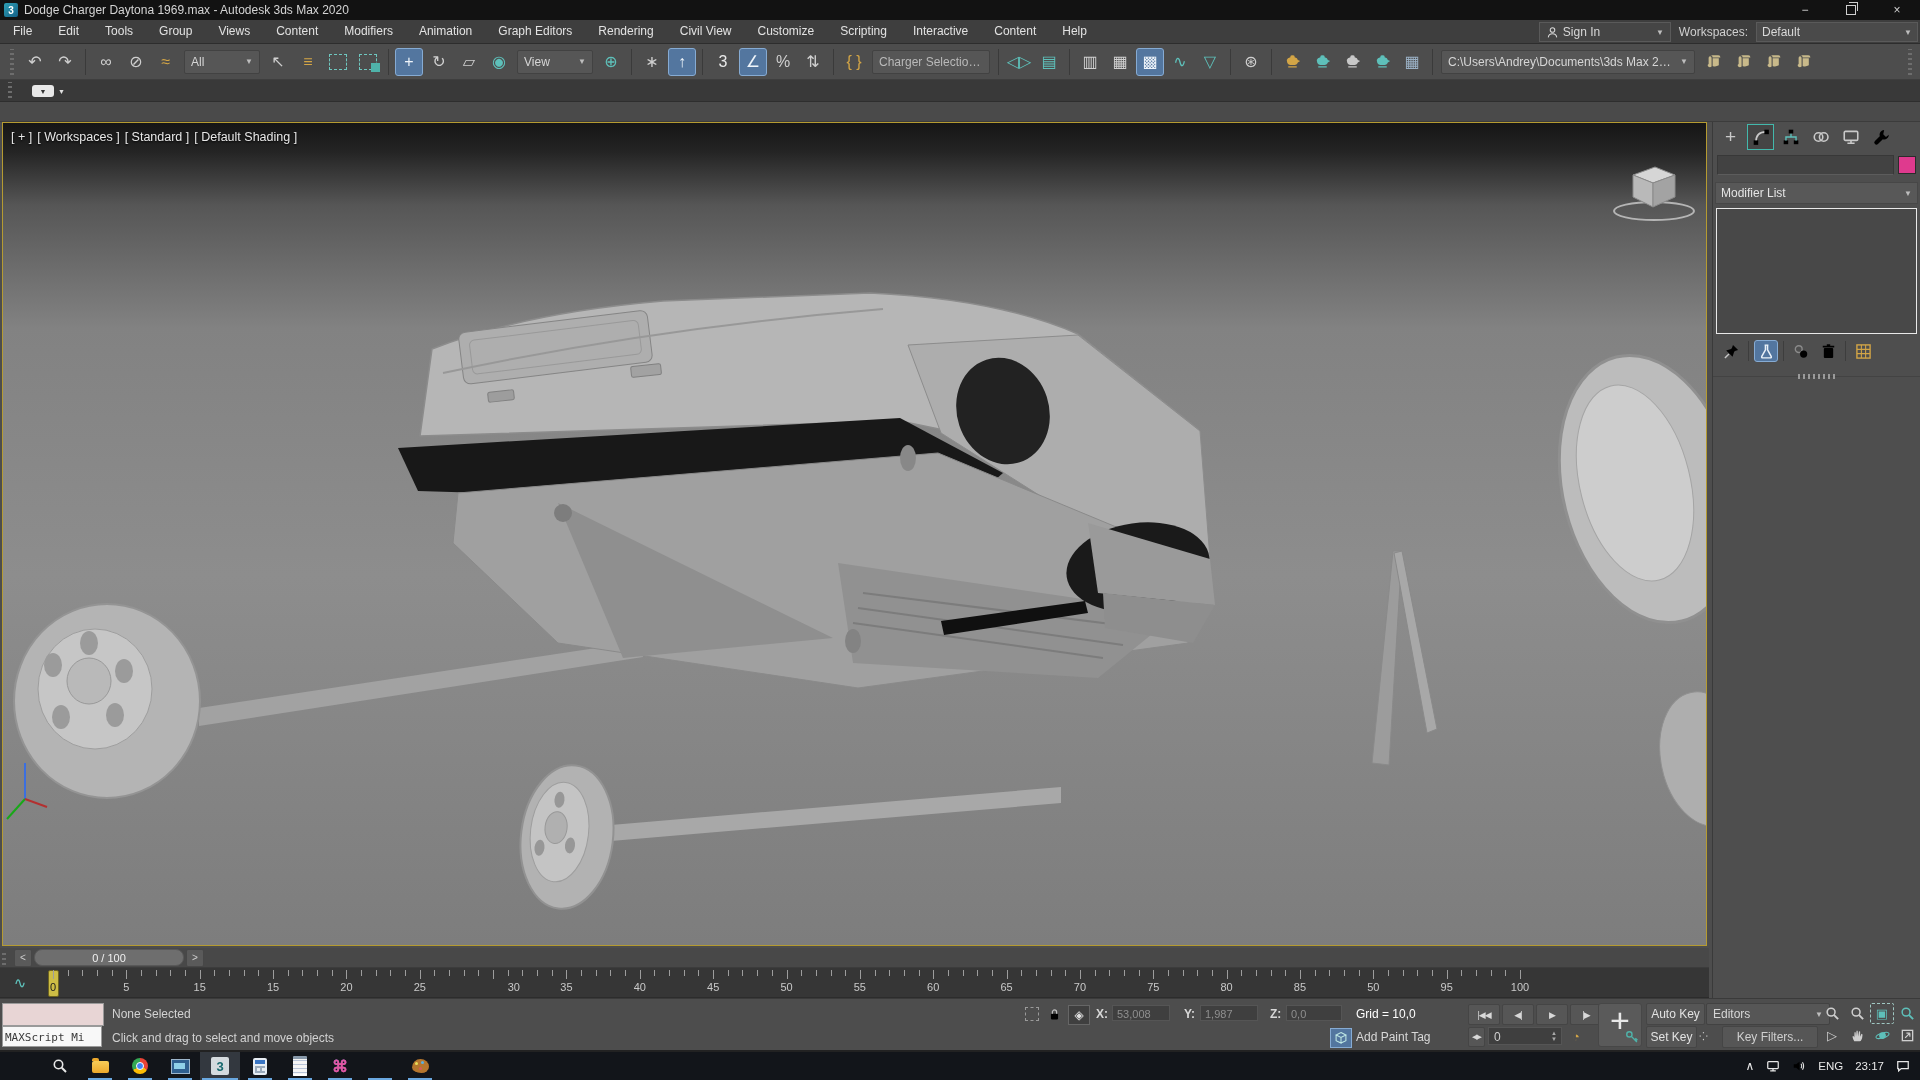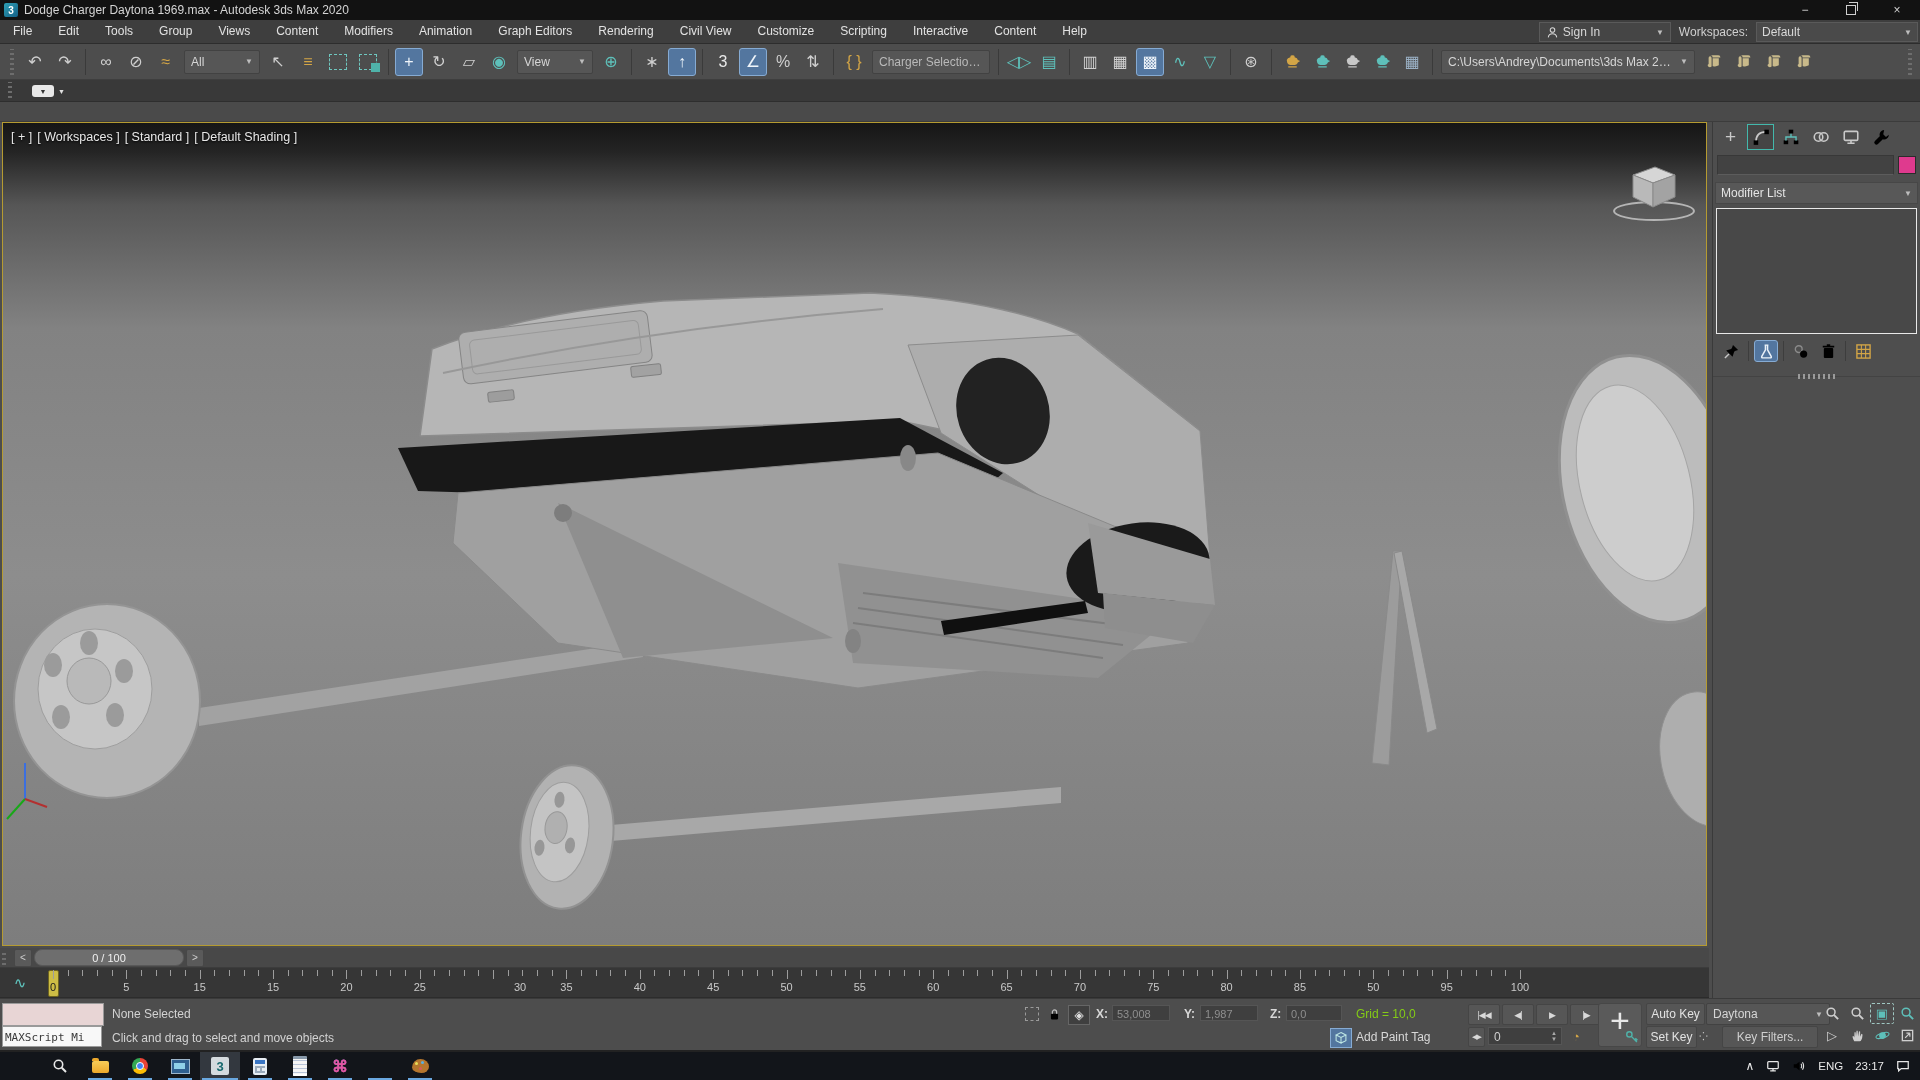--- a/index.html
+++ b/index.html
@@ -91,21 +91,21 @@
   #statusbar{left:0;top:998px;width:1920px;height:52px;background:#4d4d4d;border-top:1px solid #3a3a3a;box-sizing:border-box;}
   #mxs-pink{position:absolute;left:2px;top:4px;width:100px;height:21px;background:#e8d5d5;border:1px solid #9a9a9a;}
   #mxs-white{position:absolute;left:2px;top:27px;width:100px;height:21px;background:#f8f8f8;border:1px solid #9a9a9a;
     font-family:"DejaVu Sans Mono",monospace;font-size:11px;color:#3a3a3a;line-height:21px;padding-left:2px;overflow:hidden;white-space:nowrap;box-sizing:border-box;}
   #status-sel{position:absolute;left:112px;top:8px;color:#d2d2d2;}
   #status-prompt{position:absolute;left:112px;top:32px;color:#d2d2d2;}
   .sticon{position:absolute;width:20px;height:18px;display:flex;align-items:center;justify-content:center;color:#bdbdbd;}
   .coordlbl{position:absolute;top:8px;color:#d8d8d8;font-weight:bold;}
   .coordfld{position:absolute;top:6px;height:16px;background:#3f3f3f;border:1px solid #555;color:#8f8f8f;
     font-size:11px;line-height:16px;padding-left:4px;box-sizing:border-box;}
-  #grid-label{position:absolute;left:1356px;top:8px;color:#84cc16;}
+  #grid-label{position:absolute;left:1356px;top:8px;color:#ffffff;}
   #timetag-btn{position:absolute;left:1330px;top:29px;width:20px;height:18px;background:#53769f;border:1px solid #86abd3;
     display:flex;align-items:center;justify-content:center;color:#bfe8e4;}
   #timetag-label{position:absolute;left:1356px;top:31px;color:#d8d8d8;}
   #transport-r1{position:absolute;left:1468px;top:5px;display:flex;gap:2px;}
   .pbtn{width:30px;height:19px;background:#565656;border:1px solid #454545;border-radius:2px;color:#d8d8d8;
     display:flex;align-items:center;justify-content:center;font-size:9px;letter-spacing:-1px;}
   #keymode-btn{position:absolute;left:1468px;top:28px;width:15px;height:18px;font-size:7px;letter-spacing:-1px;}
   #frame-field{position:absolute;left:1488px;top:28px;width:74px;height:18px;background:#3f3f3f;border:1px solid #555;
     color:#cfcfcf;line-height:18px;padding-left:5px;box-sizing:border-box;}
   #frame-spin{position:absolute;left:1548px;top:28px;width:12px;height:18px;display:flex;flex-direction:column;align-items:center;justify-content:center;color:#aaa;font-size:6px;line-height:6px;}
@@ -683,21 +683,21 @@
       <div class="tick" style="left: 375.74px; height: 6px;"></div>
       <div class="tick" style="left: 390.41px; height: 6px;"></div>
       <div class="tick" style="left: 405.08px; height: 6px;"></div>
       <div class="tick" style="left: 419.75px; height: 9px;"></div>
       <div class="tlabel" style="left: 419.75px;">25</div>
       <div class="tick" style="left: 434.42px; height: 6px;"></div>
       <div class="tick" style="left: 449.09px; height: 6px;"></div>
       <div class="tick" style="left: 463.76px; height: 6px;"></div>
       <div class="tick" style="left: 478.43px; height: 6px;"></div>
       <div class="tick" style="left: 493.1px; height: 9px;"></div>
-      <div class="tlabel" style="left: 520px;">30</div>
+      <div class="tlabel" style="left: 505px; text-align: right;">30</div>
       <div class="tick" style="left: 507.77px; height: 6px;"></div>
       <div class="tick" style="left: 522.44px; height: 6px;"></div>
       <div class="tick" style="left: 537.11px; height: 6px;"></div>
       <div class="tick" style="left: 551.78px; height: 6px;"></div>
       <div class="tick" style="left: 566.45px; height: 9px;"></div>
       <div class="tlabel" style="left: 566.45px;">35</div>
       <div class="tick" style="left: 581.12px; height: 6px;"></div>
       <div class="tick" style="left: 595.79px; height: 6px;"></div>
       <div class="tick" style="left: 610.46px; height: 6px;"></div>
       <div class="tick" style="left: 625.13px; height: 6px;"></div>
@@ -827,21 +827,21 @@
 
   <div id="setkeys-btn">
     <span class="plus">+</span>
     <svg class="keyic">
         <use href="#i-key"></use>
       </svg>
   </div>
   <div class="stdbtn" id="autokey-btn">Auto Key</div>
   <div class="stdbtn" id="setkeymode-btn">Set Key</div>
   <div class="combo" id="selset-combo">
-    <span class="txt">Daytona</span>
+    <span class="txt">Editors</span>
     <span class="caret">▼</span>
   </div>
   <div id="keyfilter-ic">⁘</div>
   <div class="stdbtn" id="keyfilters-btn">Key Filters...</div>
   <div id="nav-grid">
       <div class="navbtn">
         <svg class="ic" style="color: rgb(207, 207, 207); fill: currentcolor;">
           <use href="#i-magnify"></use>
         </svg>
       </div>

